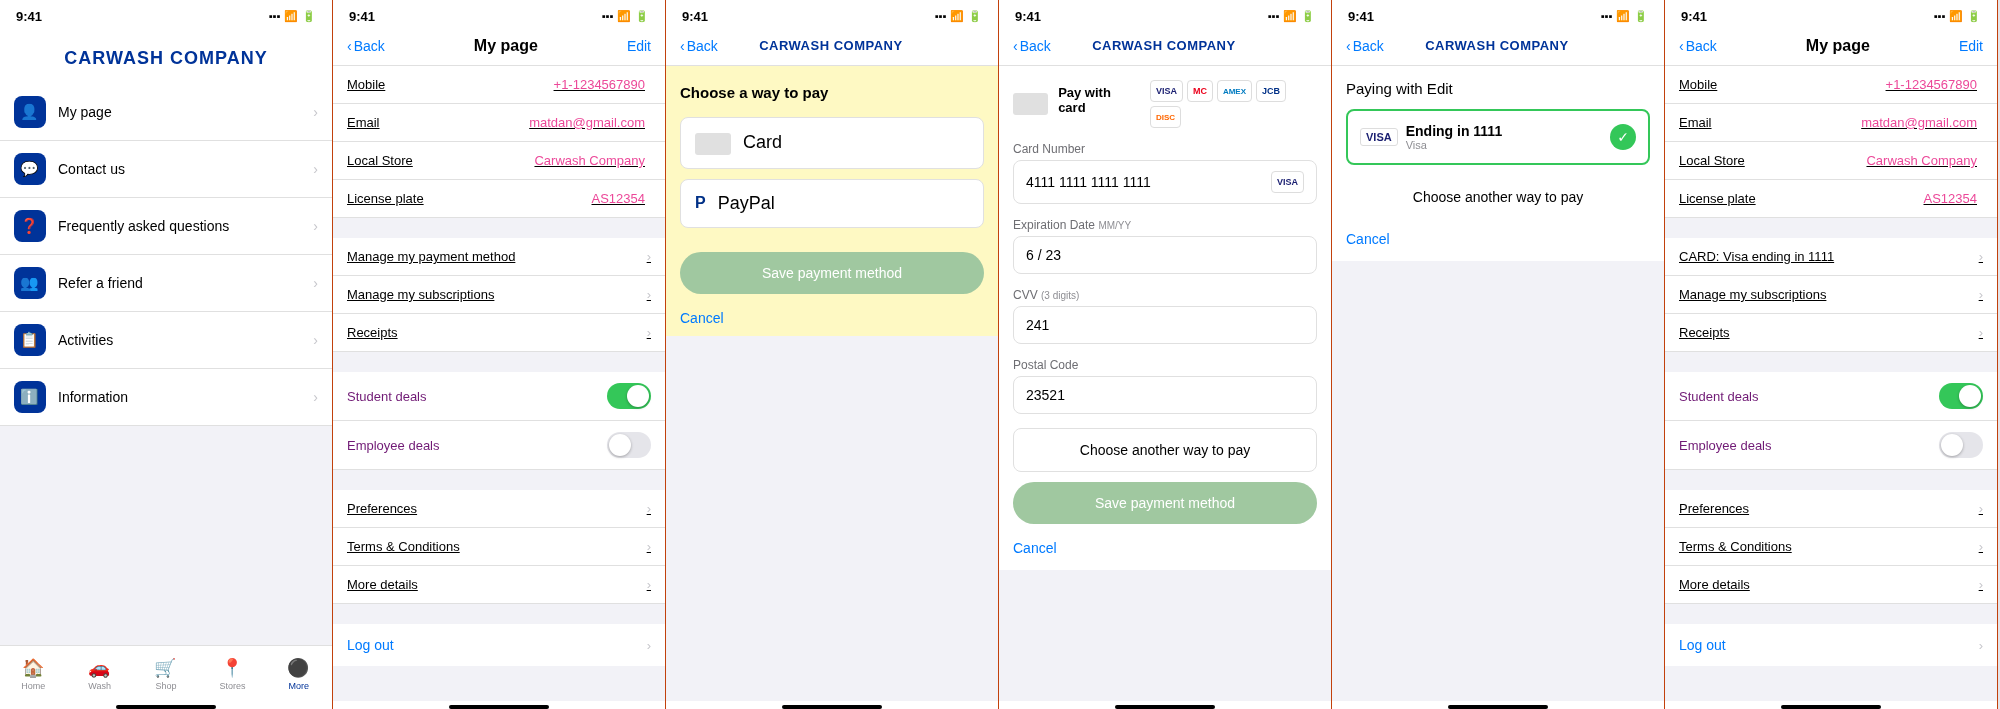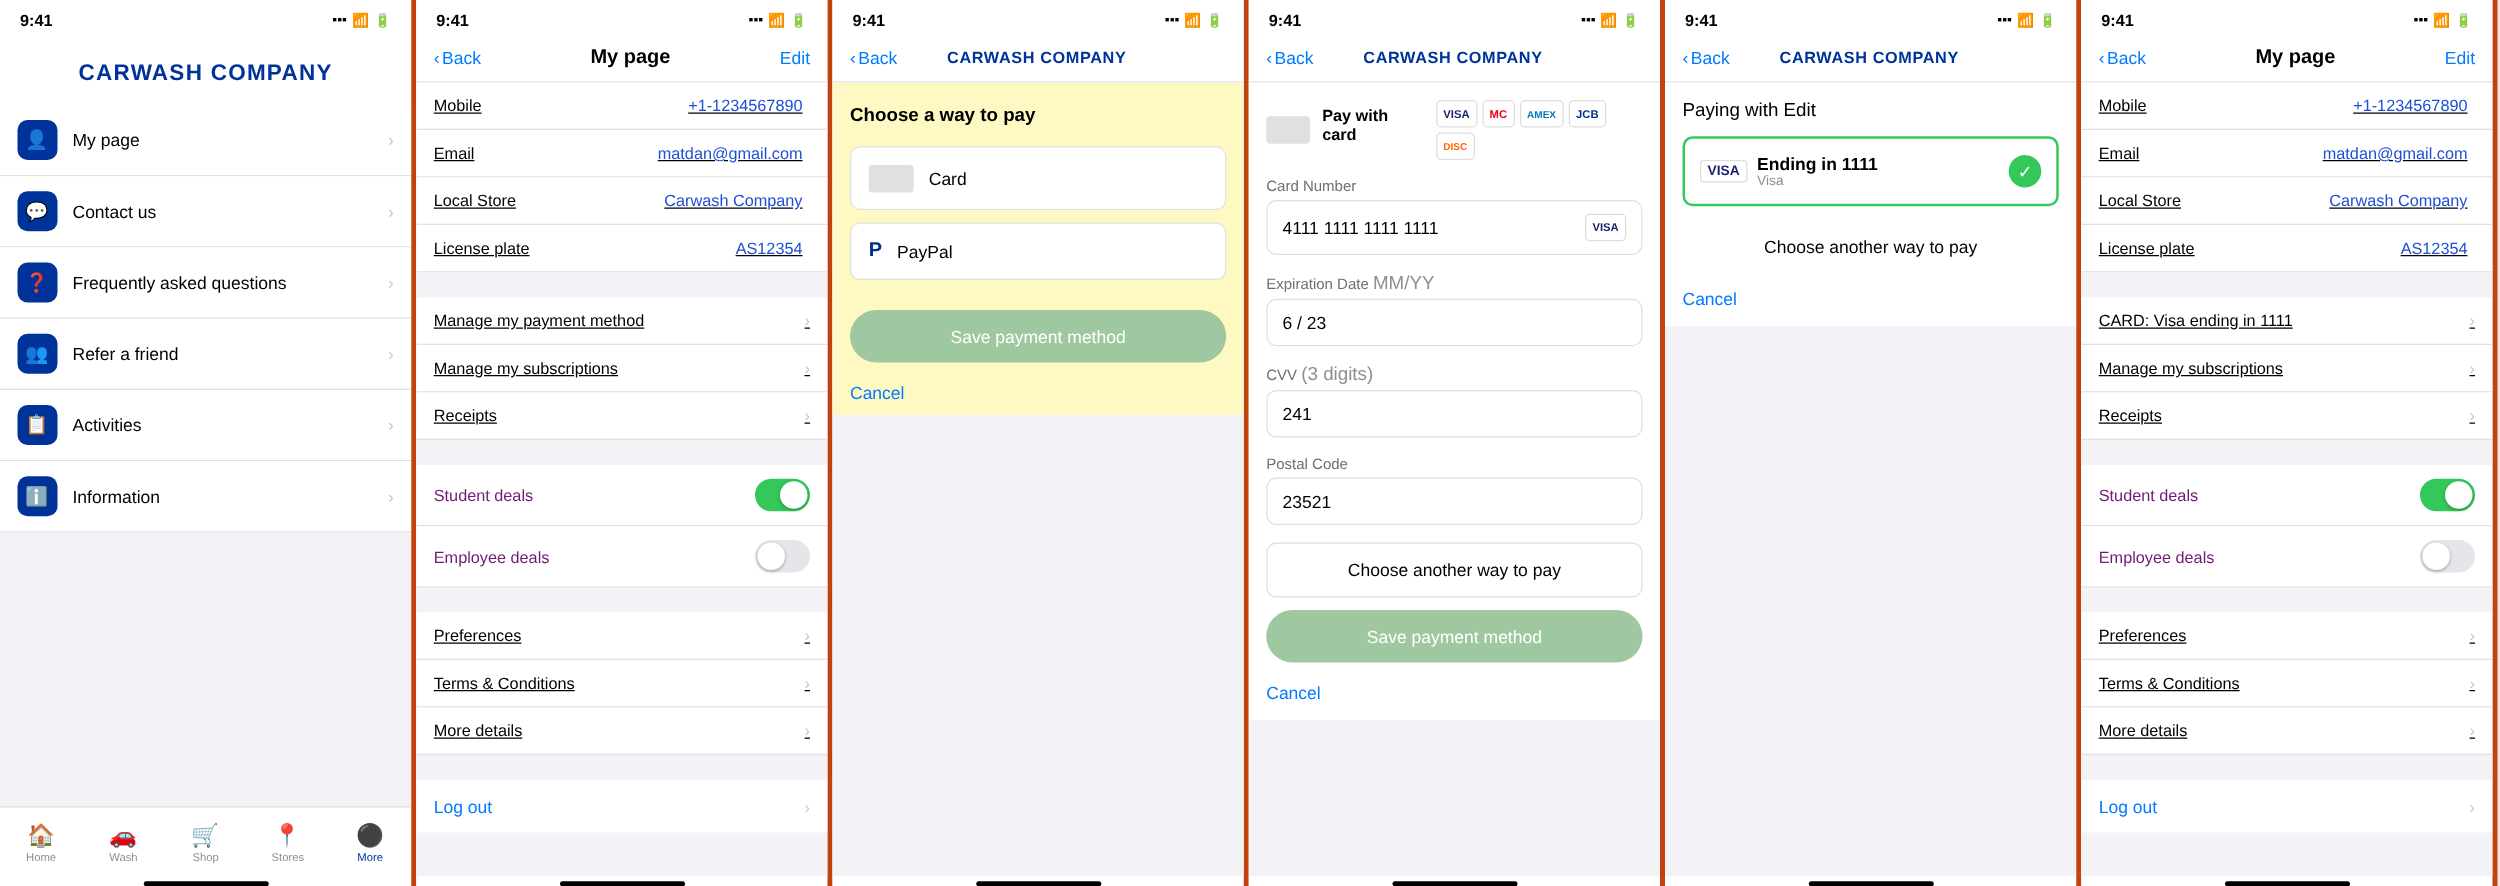--- a/index.html
+++ b/index.html
@@ -11,21 +11,21 @@
       width: 2000px;
       height: 709px;
       overflow: hidden;
     }
 
     
     .phone {
       width: 333px;
       height: 709px;
       background: #fff;
-      border-right: 4px solid #c2410c;
+      border-right: 1px solid #c2410c;
       display: flex;
       flex-direction: column;
       overflow: hidden;
       position: relative;
       flex-shrink: 0;
     }
 
     
     .status-bar {
       display: flex;
@@ -193,21 +193,21 @@
       border-bottom: 1px solid #e0e0e0;
       cursor: pointer;
     }
     .settings-row-label {
       font-size: 13px;
       color: #000;
       flex: 1;
     }
     .settings-row-value {
       font-size: 13px;
-      color: #1d4ed8;
+      color: #ec4899;
       margin-right: 6px;
     }
     .settings-chevron {
       color: #c7c7cc;
       font-size: 13px;
     }
 
     .section-gap {
       height: 20px;
       background: #f2f2f7;
@@ -286,21 +286,21 @@
       border-radius: 8px;
       margin-bottom: 10px;
       cursor: pointer;
       background: #fff;
     }
     .payment-option-icon {
       margin-right: 12px;
       font-size: 20px;
     }
     .payment-option-label {
-      font-size: 14px;
+      font-size: 18px;
       color: #000;
       font-weight: 500;
     }
     .save-method-btn {
       width: 100%;
       padding: 13px;
       background: #a0c8a0;
       border-radius: 24px;
       text-align: center;
       font-size: 14px;
@@ -370,21 +370,21 @@
       border: 1px solid #e0e0e0;
       border-radius: 8px;
       font-size: 14px;
       color: #000;
       background: #fff;
       display: flex;
       align-items: center;
       justify-content: space-between;
     }
     .card-input-small {
-      font-size: 15px;
+      font-size: 10px;
       color: #8e8e93;
     }
     .choose-another-btn {
       width: 100%;
       padding: 13px;
       border: 1px solid #e0e0e0;
       border-radius: 8px;
       text-align: center;
       font-size: 14px;
       color: #000;

